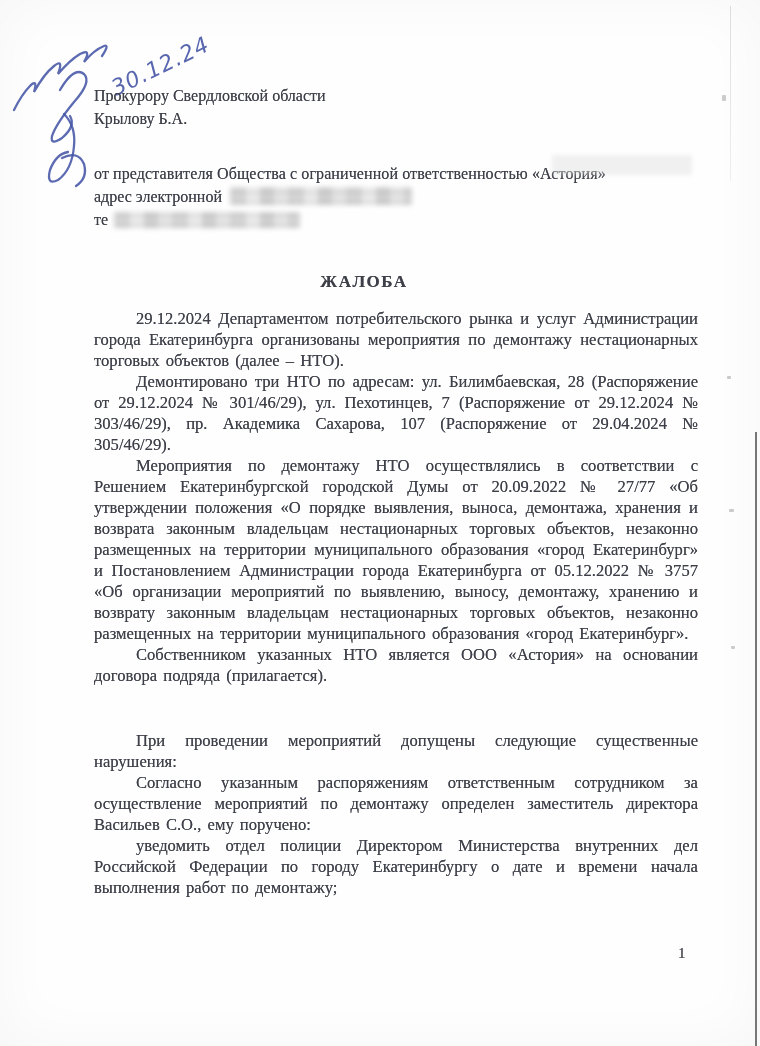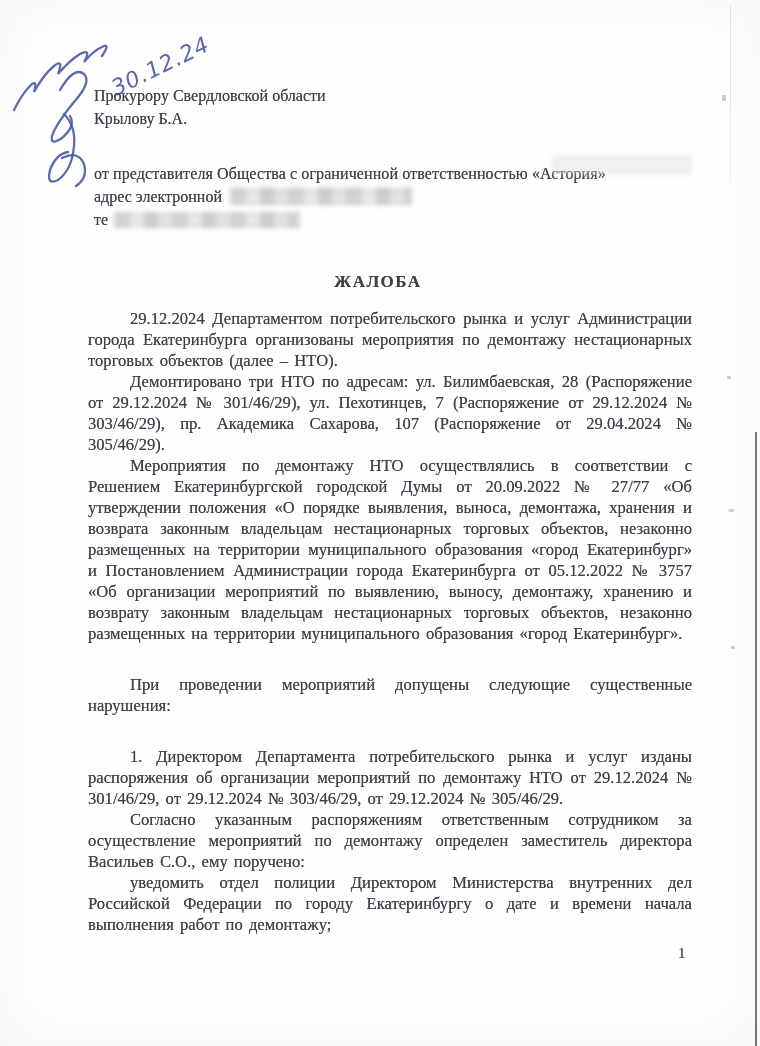--- a/index.html
+++ b/index.html
@@ -34,31 +34,31 @@
   .redaction.phone{width:186px;margin-left:6px;margin-right:-24px;}
   .redaction.email{width:182px;margin-left:8px;margin-right:-16px;height:18px;}
   .blur-overlay{
     position:absolute;left:552px;top:155px;width:140px;height:20px;
     background:rgba(225,225,225,0.45);
     filter:blur(2px);
     pointer-events:none;
   }
   
   .doc-title{
-    position:absolute;left:76px;top:272px;width:604px;
+    position:absolute;left:62px;top:272px;width:604px;
     text-align:center;font-weight:bold;font-size:17px;letter-spacing:1.5px;
   }
   
   .body-text{
-    position:absolute;left:88px;top:308px;width:604px;
+    position:absolute;left:94px;top:308px;width:604px;
     font-size:16.6px;line-height:21px;
     text-align:justify;word-spacing:2px;
   }
   .para{margin:0;text-indent:42px;}
-  .para.gap-before{margin-top:30px;}
+  .para.gap-before{margin-top:44px;}
   
   .signature{position:absolute;left:4px;top:30px;}
   .signature path{fill:none;stroke:#4656a6;stroke-width:2.3;stroke-linecap:round;opacity:0.88;}
   .signature text{
     fill:#4656a6;font-family:"DejaVu Sans",sans-serif;font-style:italic;
     font-size:22px;letter-spacing:1px;opacity:0.9;
   }
   
   .edge-line{position:absolute;right:3px;top:432px;bottom:0;width:2px;background:#4b4b4b;opacity:0.75;}
   .edge-streak{position:absolute;right:29px;top:6px;height:175px;width:1px;
@@ -95,22 +95,22 @@
   </div>
   <div class="blur-overlay"></div>
 
   <div class="doc-title doc-text">ЖАЛОБА</div>
 
   <div class="body-text doc-text">
 
   <p class="para">29.12.2024 Департаментом потребительского рынка и услуг Администрации города Екатеринбурга организованы мероприятия по демонтажу нестационарных торговых объектов (далее – НТО).</p>
       <p class="para">Демонтировано три НТО по адресам: ул. Билимбаевская, 28 (Распоряжение от 29.12.2024 № 301/46/29), ул. Пехотинцев, 7 (Распоряжение от 29.12.2024 № 303/46/29), пр. Академика Сахарова, 107 (Распоряжение от 29.04.2024 № 305/46/29).</p>
       <p class="para">Мероприятия по демонтажу НТО осуществлялись в соответствии с Решением Екатеринбургской городской Думы от 20.09.2022 № 27/77 «Об утверждении положения «О порядке выявления, выноса, демонтажа, хранения и возврата законным владельцам нестационарных торговых объектов, незаконно размещенных на территории муниципального образования «город Екатеринбург» и Постановлением Администрации города Екатеринбурга от 05.12.2022 № 3757 «Об организации мероприятий по выявлению, выносу, демонтажу, хранению и возврату законным владельцам нестационарных торговых объектов, незаконно размещенных на территории муниципального образования «город Екатеринбург».</p>
+      <p class="para">Собственником указанных НТО является ООО «Астория» на основании договора подряда (прилагается).</p>
       <p class="para gap-before">При проведении мероприятий допущены следующие существенные нарушения:</p>
-      <p class="para gap-before">1. Директором Департамента потребительского рынка и услуг изданы распоряжения об организации мероприятий по демонтажу НТО от 29.12.2024 № 301/46/29, от 29.12.2024 № 303/46/29, от 29.12.2024 № 305/46/29.</p>
       <p class="para">Согласно указанным распоряжениям ответственным сотрудником за осуществление мероприятий по демонтажу определен заместитель директора Васильев С.О., ему поручено:</p>
       <p class="para">уведомить отдел полиции Директором Министерства внутренних дел Российской Федерации по городу Екатеринбургу о дате и времени начала выполнения работ по демонтажу;</p>
     </div>
 
   <div class="page-number doc-text">1</div>
 
   <div class="edge-line"></div>
   <div class="edge-streak"></div>
   <div class="speck s1"></div>
   <div class="speck s2"></div>

